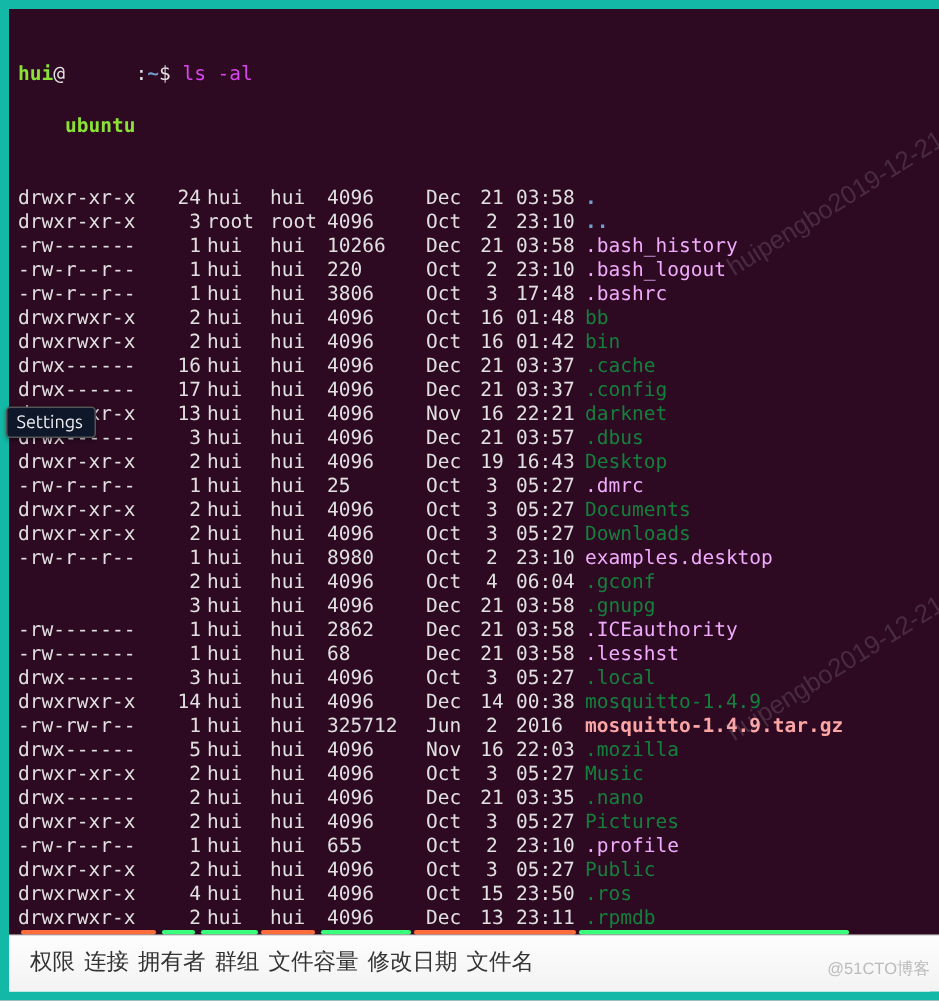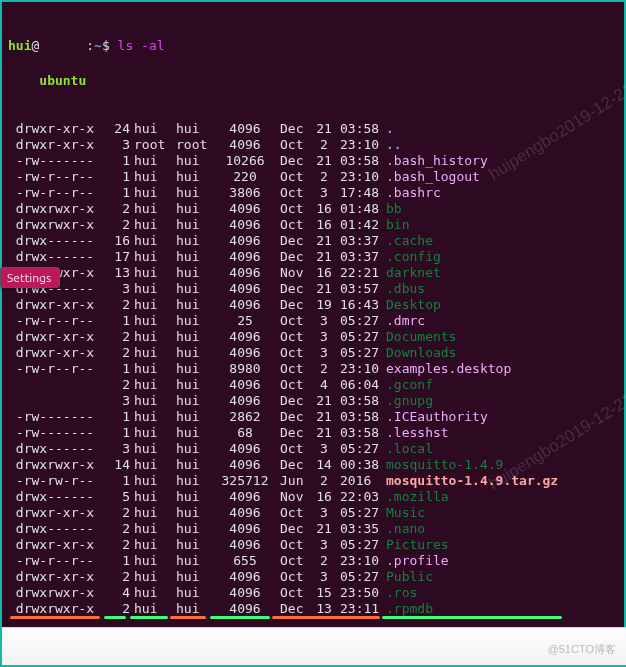--- a/index.html
+++ b/index.html
@@ -10,58 +10,58 @@
     height: 667px;
     font-family: "DejaVu Sans Mono", "Ubuntu Mono", monospace;
     font-size: 13px;
     overflow: hidden;
   }
   .wrap {
     position: relative;
     width: 626px;
     height: 667px;
     box-sizing: border-box;
-    border: 2px solid #14b8a6;
+    border: 6px solid #14b8a6;
   }
   .terminal {
     background: #2d0922;
     color: #e0e0e0;
     width: 622px;
     height: 626px;
     box-sizing: border-box;
     padding: 4px 6px 4px 6px;
     line-height: 16px;
     font-size: 13px;
     overflow: hidden;
     white-space: pre;
   }
   .prompt-user { color: #8ae234; font-weight: bold; }
   .prompt-host { color: #8ae234; font-weight: bold; margin-top: 35px; }
   .prompt-sep  { color: #e0e0e0; }
   .prompt-path { color: #729fcf; font-weight: bold; }
   .cmd { color: #d946ef; }
   .row { display: flex; }
-  .c-perm  { width: 94px; text-align: center; }
+  .c-perm  { width: 94px; }
   .c-links { width: 28px; text-align: right; padding-right: 4px;}
   .c-owner { width: 42px; }
   .c-group { width: 38px; }
-  .c-size  { width: 62px; text-align: center; padding-right: 4px;}
+  .c-size  { width: 62px; text-align: left; padding-right: 4px;}
   .c-month { width: 32px; }
   .c-day   { width: 24px; text-align: center; padding-right: 4px;}
   .c-time  { width: 46px; }
   .c-name  { flex: 1; }
   .fc-default { color: #f0abfc; }
   .fc-dir  { color: #15803d; font-weight: normal; }
   .fc-dot  { color: #729fcf; font-weight: bold; }
   .fc-arch { color: #fca5a5; font-weight: bold; }
   .settings-tip {
     position: absolute;
     left: -2px;
     top: 265px;
-    background: #be185d;
+    background: #0f172a;
     color: #eee;
     font-family: Ubuntu, sans-serif;
     font-size: 12px;
     padding: 3px 8px 3px 6px;
     border-radius: 3px;
     box-shadow: 0 1px 3px rgba(0,0,0,.4);
     z-index: 5;
     border: 1px solid #555;
   }
   .underline-annot {
@@ -137,16 +137,17 @@
     <div class="ua ua1"></div>
     <div class="ua ua2"></div>
     <div class="ua ua3"></div>
     <div class="ua ua4"></div>
     <div class="ua ua5"></div>
     <div class="ua ua6"></div>
     <div class="ua ua7"></div>
   </div>
 
   <div class="footer">
+    <div class="labels" id="footer-labels"><span>权限</span><span>连接</span><span>拥有者</span><span>群组</span><span>文件容量</span><span>修改日期</span><span>文件名</span></div>
     <div class="watermark">@51CTO博客</div>
   </div>
 
 </div>
 
 </body></html>

